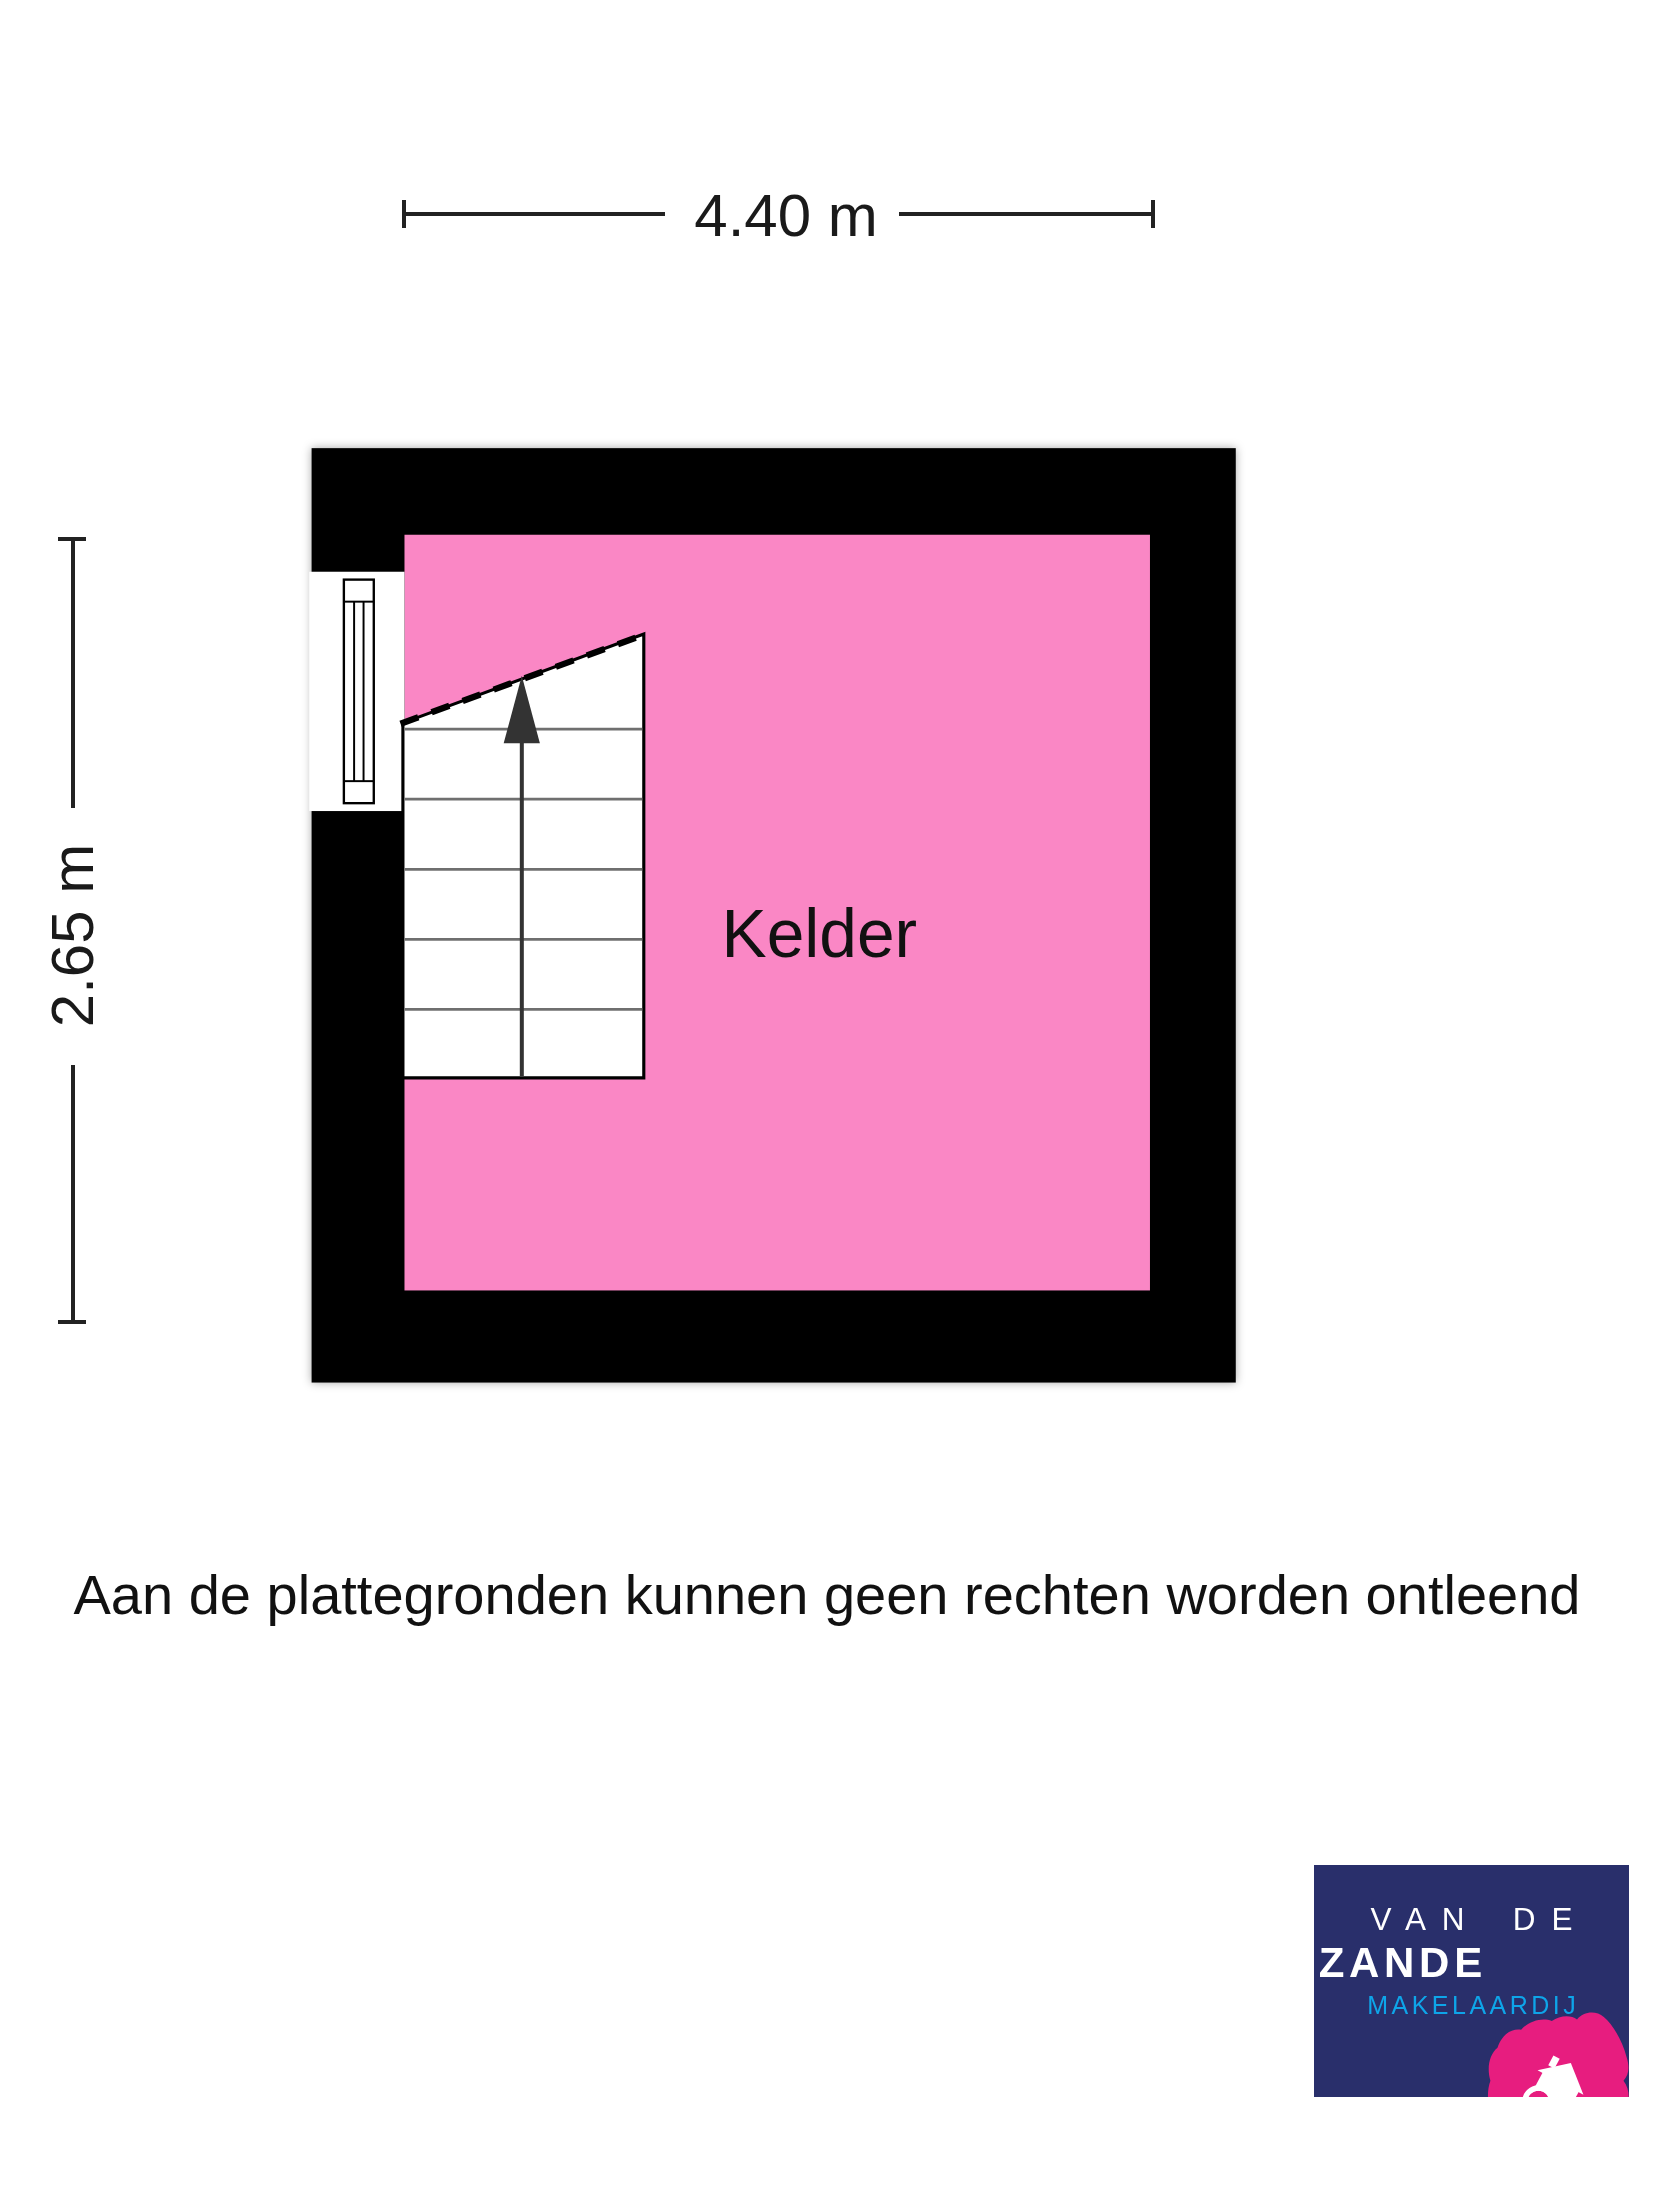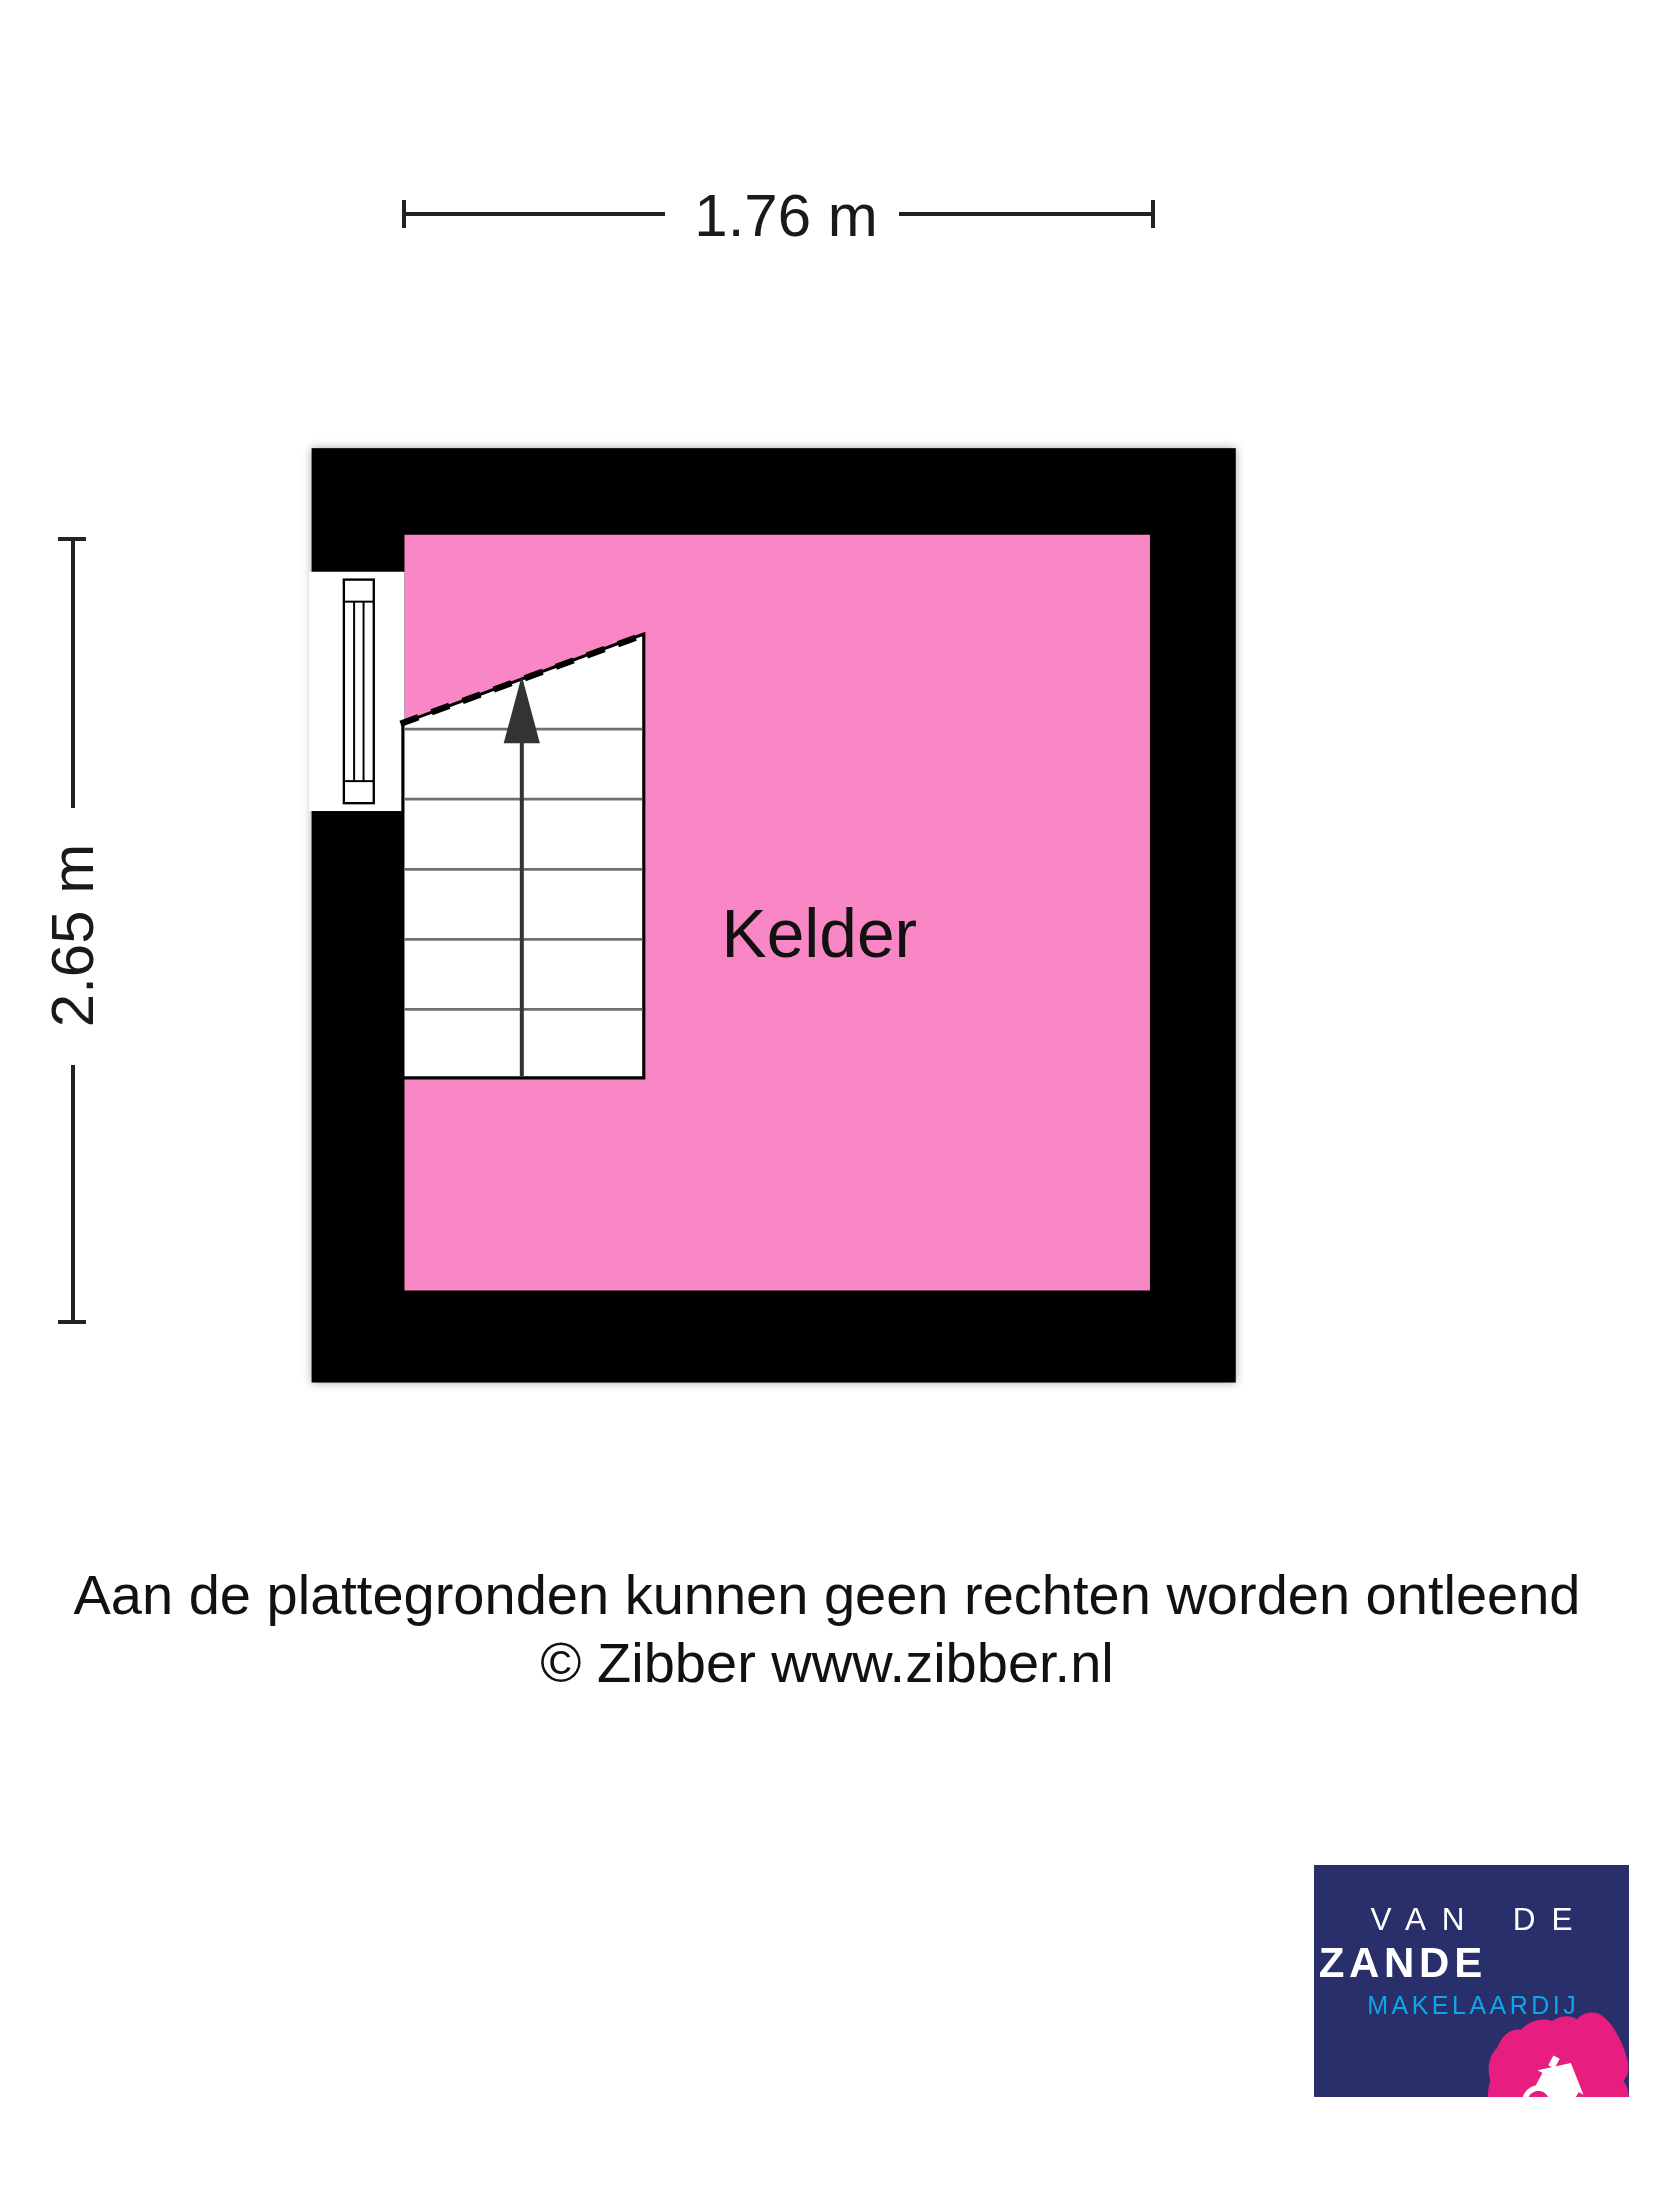--- a/index.html
+++ b/index.html
@@ -52,21 +52,21 @@
   .logo-emblem{position:absolute;left:0;top:0;}
 </style>
 </head>
 <body>
 
 <div class="canvas">
 
   <div>
     <div class="dim-tick-v" style="left:402px;top:200px;"></div>
     <div class="dim-seg-h" style="left:403px;top:212px;width:262px;"></div>
-    <div class="dim-label" style="left:660px;top:184px;">1.76 m</div>
+    <div class="dim-label" style="left:660px;top:184px;">4.40 m</div>
     <div class="dim-seg-h" style="left:899px;top:212px;width:254px;"></div>
     <div class="dim-tick-v" style="left:1151px;top:200px;"></div>
   </div>
 
   <div>
     <div class="dim-tick-h" style="left:58px;top:537px;"></div>
     <div class="dim-seg-v" style="left:71px;top:539px;height:269px;"></div>
     <div class="dim-label rot" style="left:-54px;top:904px;">2.65 m</div>
     <div class="dim-seg-v" style="left:71px;top:1065px;height:258px;"></div>
     <div class="dim-tick-h" style="left:58px;top:1320px;"></div>
@@ -102,21 +102,20 @@
         <line x1="663" y1="940" x2="663" y2="1367" stroke="#333" stroke-width="5"></line>
         <polygon points="663,858 686,944 640,944" fill="#333"></polygon>
       </g>
     </g>
 
     <text x="1041" y="1215" text-anchor="middle" font-size="86" fill="#111" font-family="Liberation Sans, sans-serif">Kelder</text>
   </svg>
 
   <div class="disclaimer">
     <p>Aan de plattegronden kunnen geen rechten worden ontleend</p>
-    <p>© Zibber www.zibber.nl</p>
   </div>
 
   <div class="logo">
     <svg class="logo-emblem" width="315" height="312" viewBox="0 0 400 396">
 
       <path fill="#E71D7F" d="
         M334,196
         C342,186 358,184 368,193
         C380,203 392,224 397,244
         C401,257 400,266 393,274

